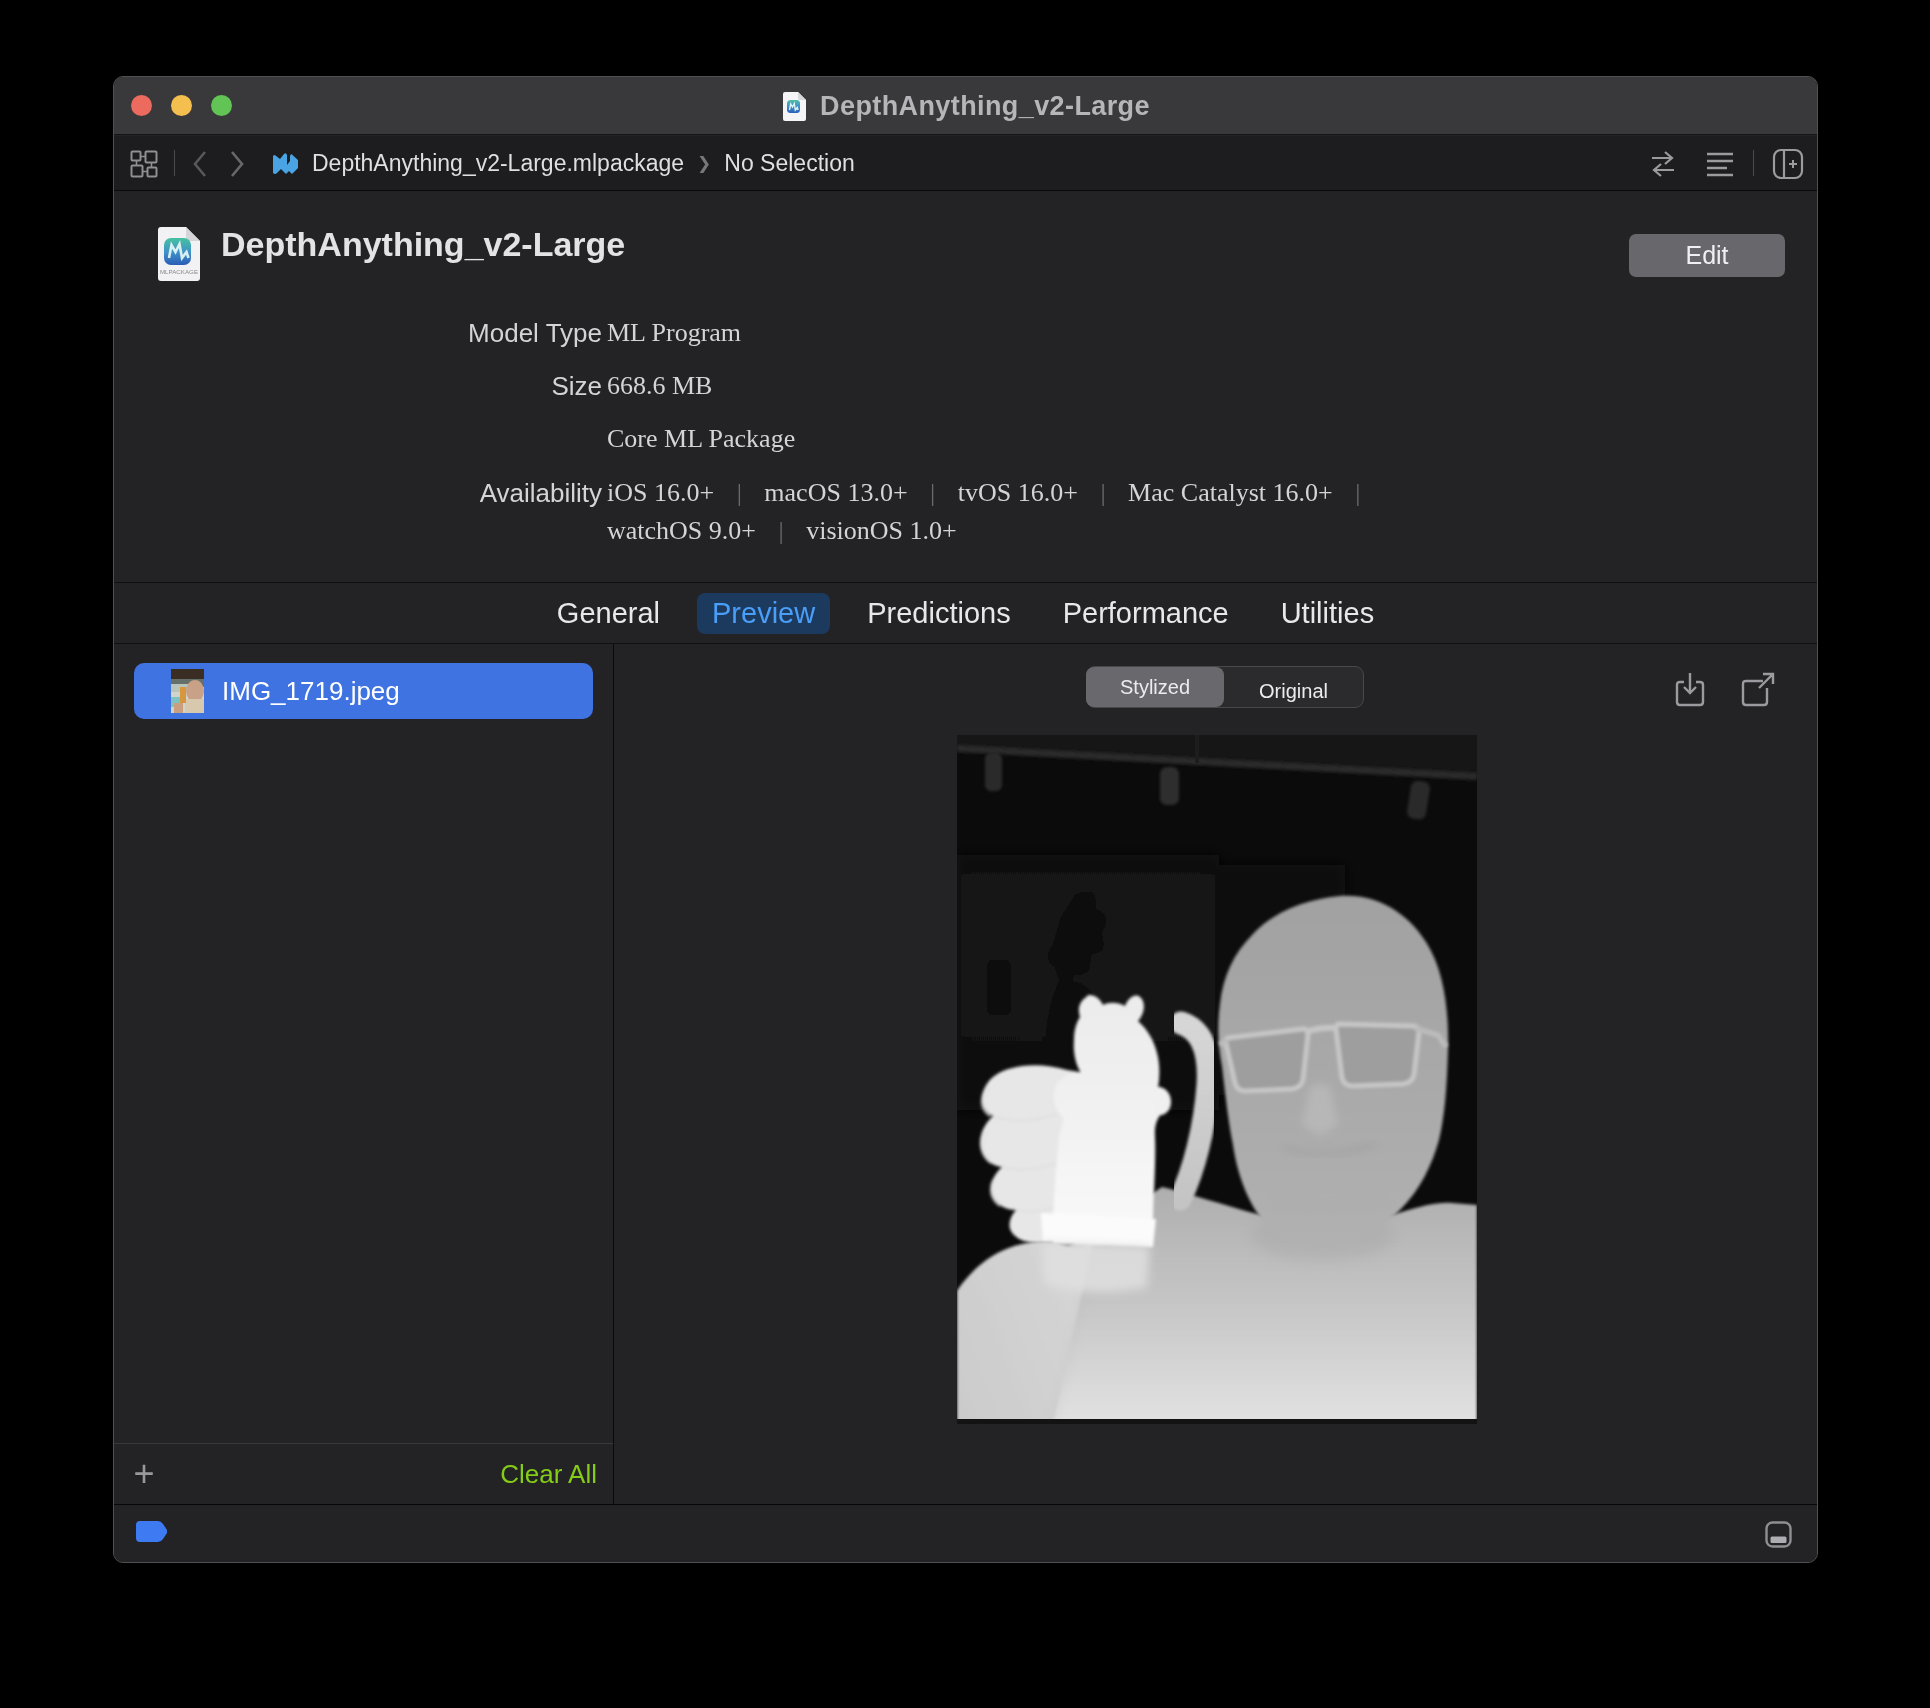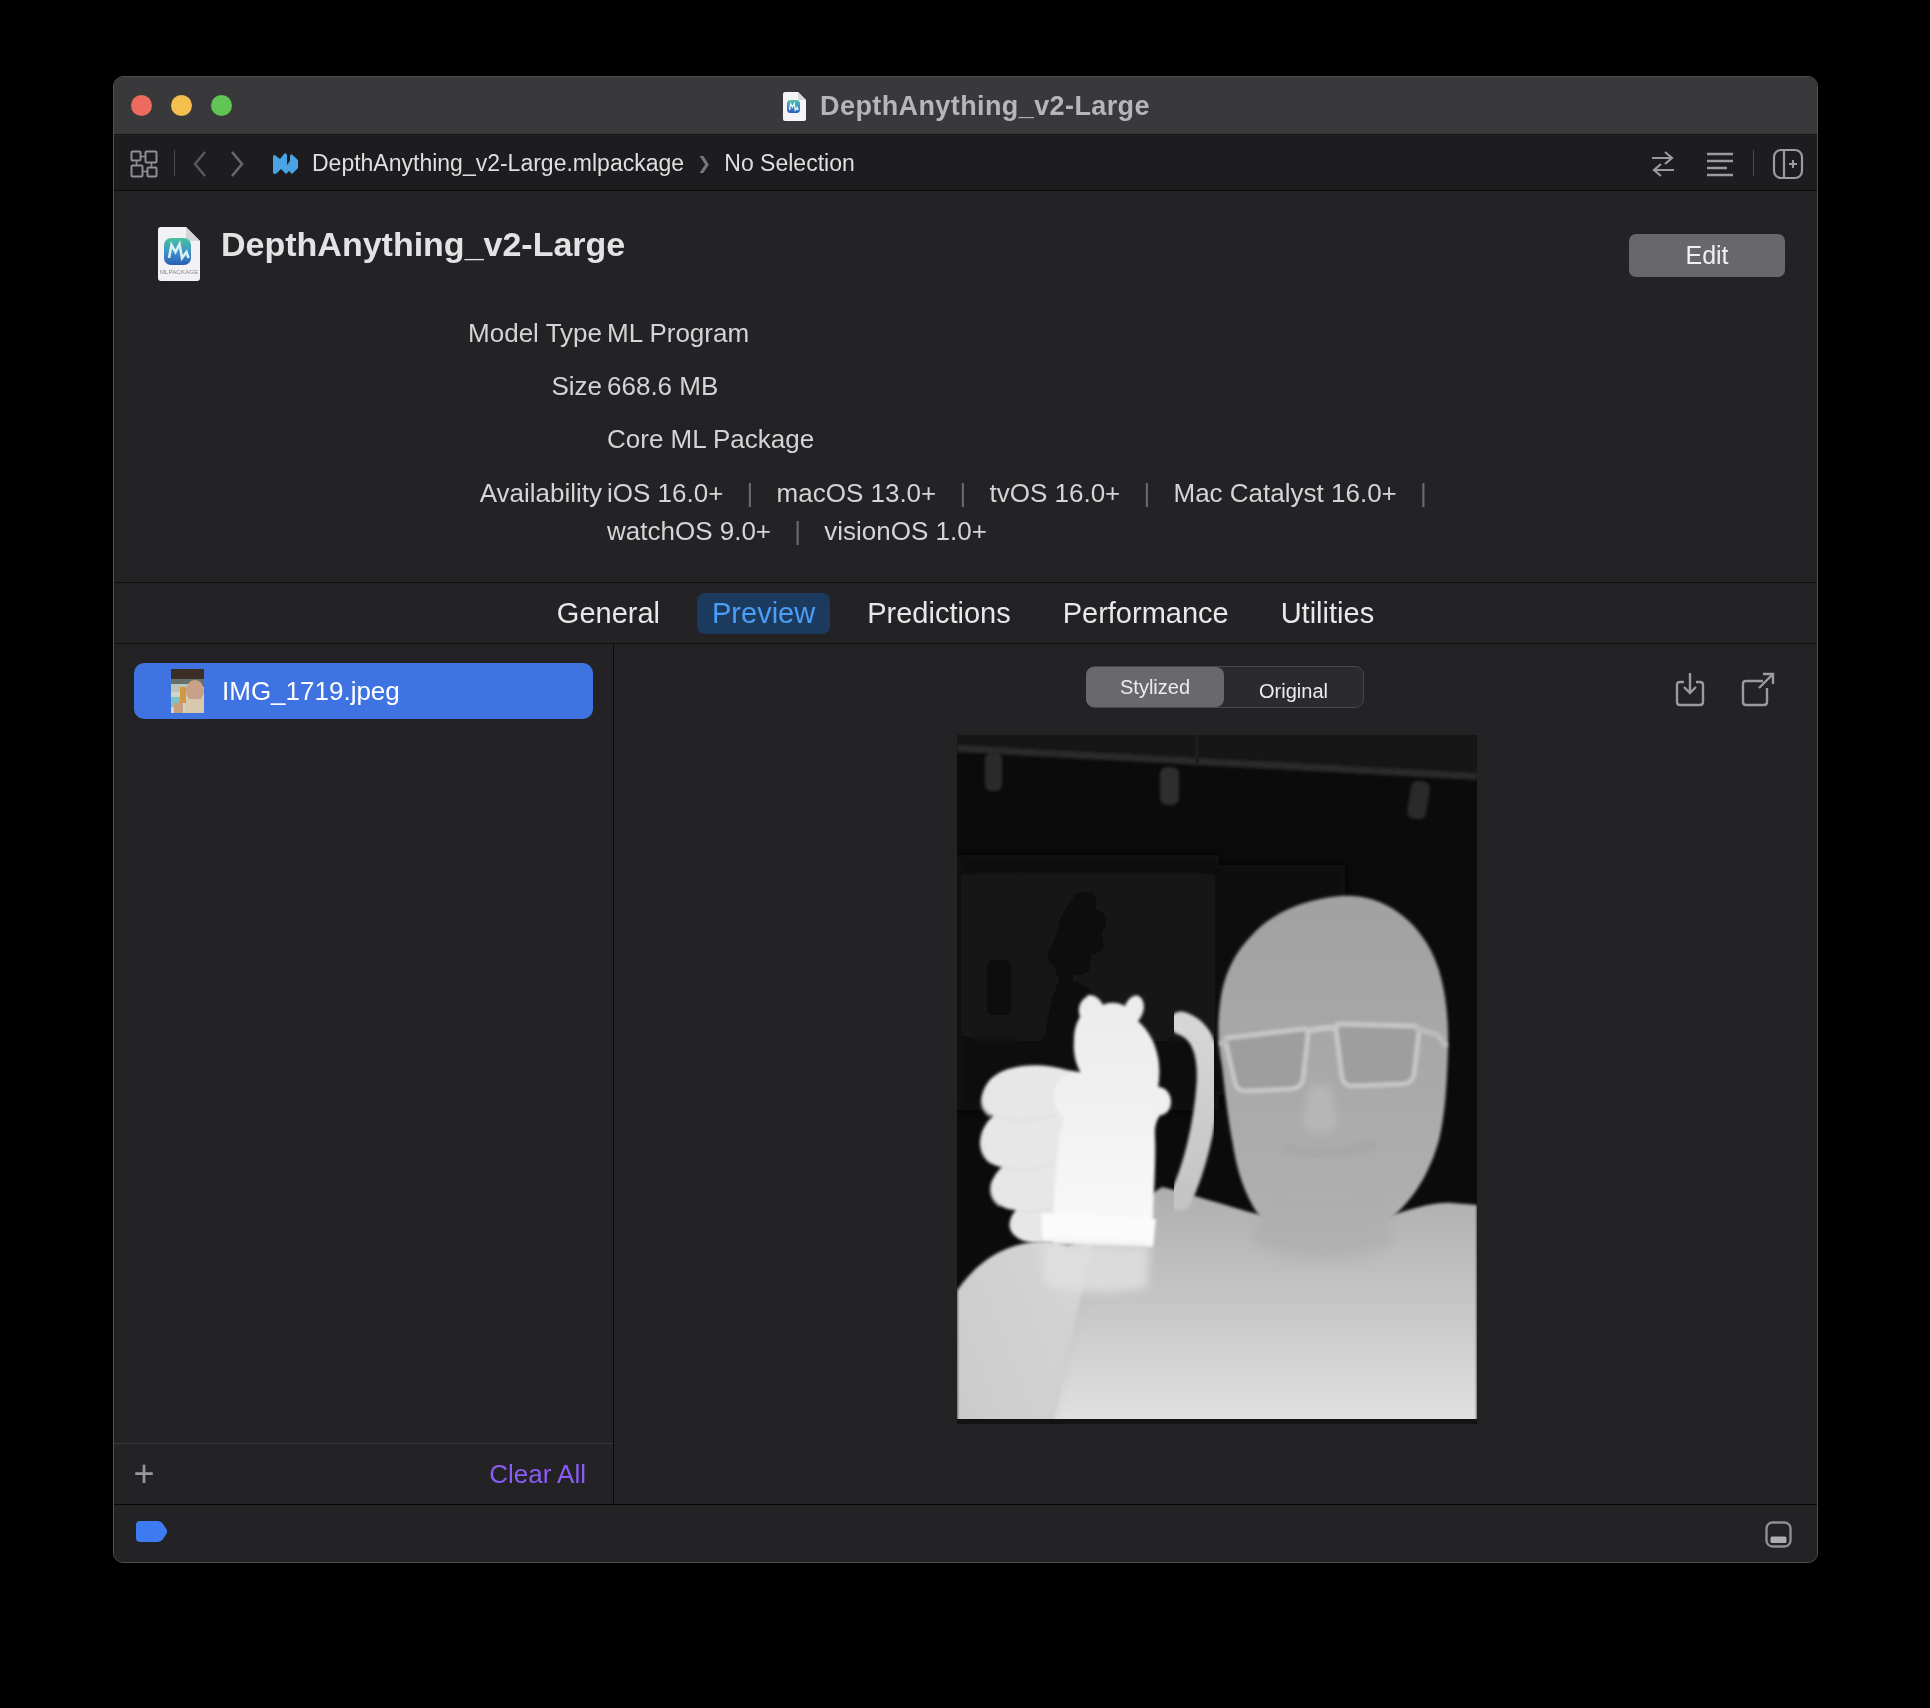--- a/index.html
+++ b/index.html
@@ -17,32 +17,32 @@
   #tl-green { left:97px; background:#61c454; }
   #titletext { position:absolute; top:0; left:0; width:100%; height:58px; display:flex; align-items:center; justify-content:center; gap:13px; color:#b6b6ba; font-size:27px; font-weight:bold; letter-spacing:0.4px; }
   
   #toolbar { position:absolute; left:0; top:59px; width:100%; height:55px; background:#1d1d1f; border-bottom:1px solid #0a0a0a; color:#9a9a9e; }
   #crumbtext { position:absolute; left:198px; top:0; height:55px; display:flex; align-items:center; gap:13px; font-size:23px; color:#dfdfe1; }
   
   #hdr-title { position:absolute; left:107px; top:148px; color:#e3e3e5; font-size:34px; font-weight:bold; }
   #editbtn { position:absolute; right:32px; top:157px; width:156px; height:43px; background:#67676c; border-radius:7px; color:#f0f0f2; font-size:25px; display:flex; align-items:center; justify-content:center; }
   .metarow { position:absolute; left:0; width:100%; height:30px; line-height:30px; color:#d4d4d6; font-size:26px; }
   .mlabel { position:absolute; left:0; width:476px; text-align:right; white-space:nowrap;margin-left:12px; }
-  .mvalue { position:absolute; left:493px; white-space:nowrap; }
+  .mvalue { position:absolute; left:493px; white-space:nowrap;font-family:Liberation Serif, serif; }
   .sep { color:#6a6a6e; padding:0 16px; }
   
   #tabbar { position:absolute; left:0; top:505px; width:100%; height:62px; border-top:1px solid #101010; border-bottom:1px solid #101010; display:flex; align-items:center; justify-content:center; gap:52px; font-size:29px; color:#e8e8ea; }
   #tab-preview { background:#1c3a5e; color:#4b9ef8; border-radius:8px; padding:4px 15px; margin:0 -15px; }
   
   #sidebar { position:absolute; left:0; top:567px; width:500px; bottom:58px; border-right:1px solid #0a0a0a; }
   #sel-item { position:absolute; left:20px; top:19px; width:459px; height:56px; background:#3f73e2; border-radius:10px; display:flex; align-items:center; color:#fff; font-size:26px; }
   #thumb { width:33px; height:44px; margin-left:37px; margin-right:18px; }
   #sb-footer { position:absolute; left:0; bottom:0; width:100%; height:61px; border-top:1px solid #39393b; }
   #plus { position:absolute; left:12px; top:12px; width:36px; height:36px; color:#98989d; font-size:36px; display:flex; align-items:center; justify-content:center; font-weight:400;}
-  #clearall { position:absolute; right:27px; top:0; height:61px; display:flex; align-items:center; color:#8b5cf6; font-size:26px; }
+  #clearall { position:absolute; right:16px; top:0; height:61px; display:flex; align-items:center; color:#84cc16; font-size:26px; }
   
   #main { position:absolute; left:501px; top:567px; right:0; bottom:58px; }
   #segctl { position:absolute; left:471px; top:22px; width:278px; height:42px; background:#2b2b2d; border:1px solid #48484a; border-radius:9px; display:flex; align-items:center; font-size:20px; color:#ececee; }
   #seg-sel { width:138px; height:40px; margin-left:-1px; background:#68686d; border-radius:8px; display:flex; align-items:center; justify-content:center; }
   #seg-orig { flex:1; display:flex; align-items:center; justify-content:center;margin-top:8px; }
   .mico { position:absolute; top:28px; color:#9b9b9f; }
   #depthimg { position:absolute; left:342px; top:91px; width:520px; height:689px; }
   
   #bottombar { position:absolute; left:0; bottom:0; width:100%; height:58px; border-top:1px solid #070707; background:#232325; }
   #bluetag { position:absolute; left:22px; top:16px; }

